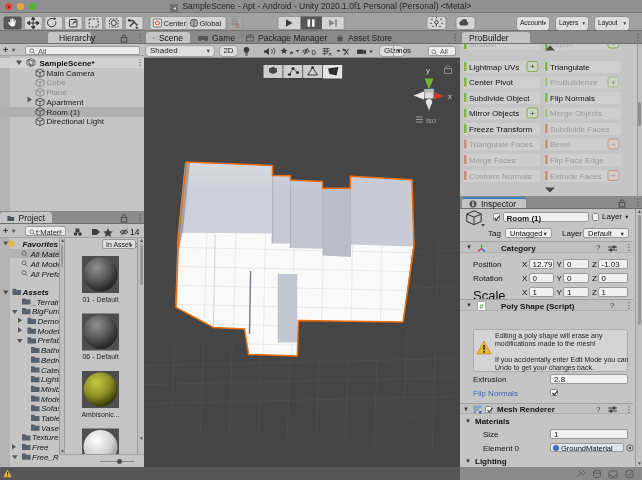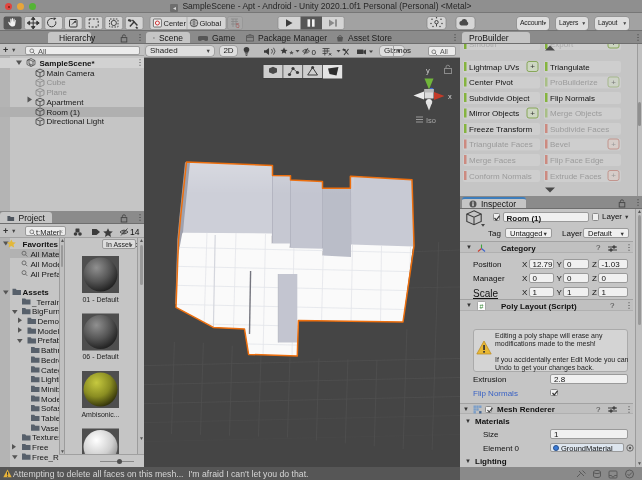--- a/index.html
+++ b/index.html
@@ -272,21 +272,21 @@
     <use href="#pfold" x="30.5" y="155.9"></use>
     <use href="#pfold" x="30.5" y="165.6"></use>
     <use href="#pfold" x="30.5" y="175.3"></use>
     <use href="#pfold" x="30.5" y="185"></use>
     <use href="#pfold" x="21.5" y="194.7"></use>
     <use href="#parrR" x="12" y="205.9"></use>
     <use href="#pfold" x="21.5" y="204.4"></use>
     <use href="#parrD" x="12" y="217.2"></use>
     <use href="#pfold" x="21.5" y="214.1"></use>
   </svg>
-  <div class="abs" style="left:10px;top:0;width:49px;height:229px;overflow:hidden;">
+  <div class="abs" style="left:10px;top:0;width:49px;height:229px;overflow:hidden;font-style:italic;">
     <div class="abs" style="left:12.5px;top:1.7px;font-size:8px;font-weight:bold;color:#111;white-space:nowrap;">Favorites</div>
     <div class="abs" style="left:20.5px;top:12.4px;font-size:8px;color:#161616;white-space:nowrap;">All Materials</div>
     <div class="abs" style="left:20.5px;top:22.1px;font-size:8px;color:#161616;white-space:nowrap;">All Models</div>
     <div class="abs" style="left:20.5px;top:31.8px;font-size:8px;color:#161616;white-space:nowrap;">All Prefabs</div>
     <div class="abs" style="left:12.5px;top:49.9px;font-size:8px;font-weight:bold;color:#111;white-space:nowrap;">Assets</div>
     <div class="abs" style="left:22px;top:59.6px;font-size:8px;color:#161616;white-space:nowrap;">_TerrainAutoUpgrade</div>
     <div class="abs" style="left:22px;top:69.3px;font-size:8px;color:#161616;white-space:nowrap;">BigFurniturePack</div>
     <div class="abs" style="left:27.5px;top:79px;font-size:8px;color:#161616;white-space:nowrap;">Demo</div>
     <div class="abs" style="left:27.5px;top:88.7px;font-size:8px;color:#161616;white-space:nowrap;">Models</div>
     <div class="abs" style="left:27.5px;top:98.4px;font-size:8px;color:#161616;white-space:nowrap;">Prefabs</div>
@@ -705,22 +705,22 @@
           <line x1="0" y1="2" x2="9" y2="2"></line>
           <line x1="0" y1="5" x2="9" y2="5"></line>
           <circle cx="6" cy="2" r="1.2" fill="#444"></circle>
           <circle cx="3" cy="5" r="1.2" fill="#444"></circle>
         </g>
       </svg>
     <div class="abs kebab" style="left:165px;top:1px;">⋮</div>
   </div>
 
   <div class="abs" style="left:13px;top:51px;font-size:8px;color:#111;">Position</div>
-  <div class="abs" style="left:13px;top:65px;font-size:8px;color:#111;">Manager</div>
-  <div class="abs" style="left:13px;top:79px;font-size:10px;color:#111;text-decoration:underline;">Scale</div>
+  <div class="abs" style="left:13px;top:65px;font-size:8px;color:#111;">Rotation</div>
+  <div class="abs" style="left:13px;top:79px;font-size:13px;color:#111;text-decoration:underline;">Scale</div>
   <div class="abs" style="left:62px;top:51px;font-size:8px;color:#111;">X</div>
     <div class="abs ifld" style="left:68.5px;top:50px;width:25px;">12.79</div>
   <div class="abs" style="left:96.5px;top:51px;font-size:8px;color:#111;">Y</div>
     <div class="abs ifld" style="left:103px;top:50px;width:26px;">0</div>
   <div class="abs" style="left:132px;top:51px;font-size:8px;color:#111;">Z</div>
     <div class="abs ifld" style="left:137.5px;top:50px;width:30px;">-1.03</div>
   <div class="abs" style="left:62px;top:65px;font-size:8px;color:#111;">X</div>
     <div class="abs ifld" style="left:68.5px;top:64px;width:25px;">0</div>
   <div class="abs" style="left:96.5px;top:65px;font-size:8px;color:#111;">Y</div>
     <div class="abs ifld" style="left:103px;top:64px;width:26px;">0</div>
@@ -732,21 +732,21 @@
     <div class="abs ifld" style="left:103px;top:78px;width:26px;">1</div>
   <div class="abs" style="left:132px;top:79px;font-size:8px;color:#111;">Z</div>
     <div class="abs ifld" style="left:137.5px;top:78px;width:30px;">1</div>
 
   <div class="abs" style="left:0;top:90px;width:173px;height:11.5px;background:#c0c0c0;border-top:1px solid #a2a2a2;border-bottom:1px solid #b0b0b0;">
     <span class="abs" style="left:6px;top:2px;font-size:6px;color:#333;">▼</span>
     <svg class="abs" style="left:17px;top:1px;" width="9" height="10" viewBox="0 0 9 10">
         <rect x="0.5" y="0.5" width="8" height="9" rx="1" fill="#fff" stroke="#999" stroke-width="0.8"></rect>
         <text x="4.5" y="7.5" font-size="7" fill="#3a8a3a" text-anchor="middle" font-family="Liberation Sans">#</text>
       </svg>
-    <span class="abs" style="left:41px;top:1.5px;font-size:8px;font-weight:bold;color:#111;">Poly Layout (Script)</span>
+    <span class="abs" style="left:41px;top:1.5px;font-size:8px;font-weight:bold;color:#111;">Poly Shape (Script)</span>
     <span class="abs" style="left:150px;top:1px;font-size:8px;color:#444;">?</span>
     <div class="abs kebab" style="left:165px;top:1px;">⋮</div>
   </div>
 
 
   <div class="abs" style="left:13px;top:120px;width:155px;height:43px;background:#d4d4d4;border:1px solid #aaa;border-radius:3px;"></div>
   <svg class="abs" style="left:16px;top:131px;" width="16" height="15" viewBox="0 0 16 15">
     <path d="M8 1 L15.2 14 H0.8 Z" fill="#e8b835" stroke="#b8881d" stroke-width="0.7"></path>
     <rect x="7.2" y="5" width="1.7" height="5" fill="#333"></rect>
       <rect x="7.2" y="11" width="1.7" height="1.7" fill="#333"></rect>
@@ -813,21 +813,20 @@
   </div>
 </div>
 
 <div class="abs" style="left:0;top:467px;width:642px;height:13px;background:#565656;">
   <div class="abs" style="left:460px;top:0;width:182px;height:13px;background:#8a8a8a;"></div>
   <svg class="abs" style="left:3px;top:2px;" width="9" height="9" viewBox="0 0 9 9">
       <path d="M4.5 0.5 L8.7 8.3 H0.3 Z" fill="#e8b33a"></path>
       <rect x="4" y="2.8" width="1.1" height="3" fill="#3a3a3a"></rect>
       <rect x="4" y="6.6" width="1.1" height="1.1" fill="#3a3a3a"></rect>
     </svg>
-  <div class="abs" style="left:13px;top:2px;font-size:8.7px;color:#d6d6d6;white-space:nowrap;">Attempting to delete all faces on this mesh...&nbsp; I'm afraid I can't let you do that.</div>
   <svg class="abs" style="left:576px;top:2px;" width="62" height="10" viewBox="0 0 62 10">
     <g fill="none" stroke="#5a5a5a" stroke-width="1">
       <path d="M1 8 l3.5-3.5 M3 2 l5 5 M6.5 1.5 l3 3"></path>
       <ellipse cx="21" cy="3" rx="3.5" ry="1.6"></ellipse>
       <path d="M17.5 3 v4 a3.5 1.6 0 0 0 7 0 v-4"></path>
       <rect x="33" y="2" width="8" height="7" rx="1"></rect>
       <path d="M33 6.5 h2.5 l1 1.5 h1 l1-1.5 h2.5"></path>
       <circle cx="53.5" cy="5" r="4"></circle>
       <path d="M51.5 5 l1.5 1.7 2.8-3.2"></path>
     </g>

